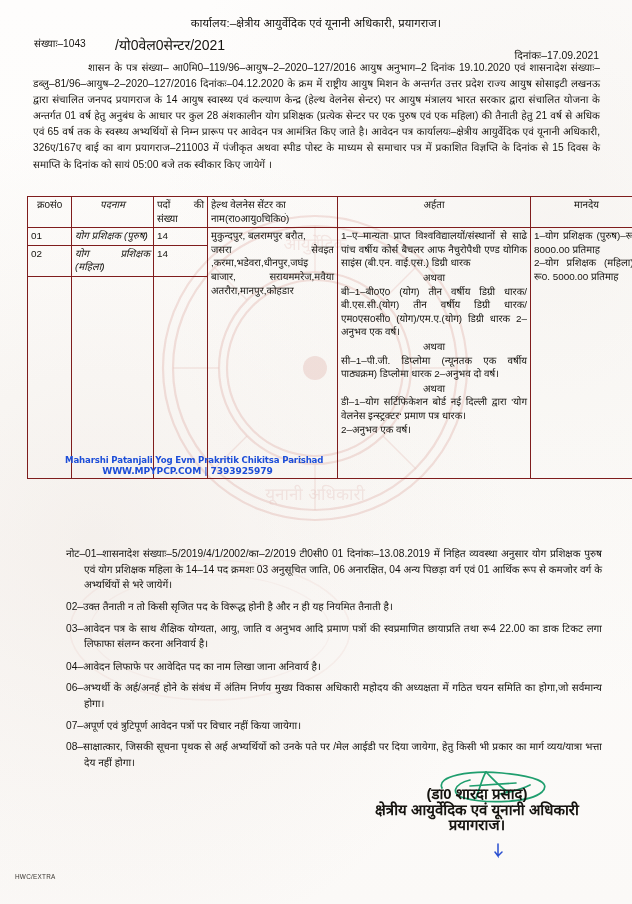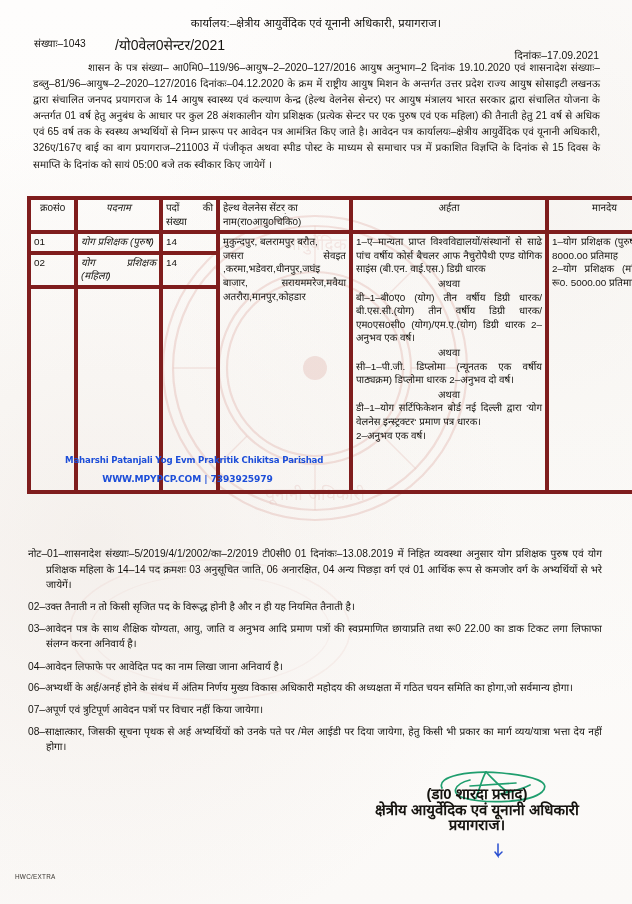--- a/index.html
+++ b/index.html
@@ -55,21 +55,21 @@
   }
 
   
   table.main{
     position:absolute;left:27px;top:196px;width:573px;
     border-collapse:collapse;
     table-layout:fixed;
     background:transparent;
   }
   table.main td,table.main th{
-    border:4px solid #7f1d1d;
+    border:1px solid #7f1d1d;
     vertical-align:top;
     padding:1px 3px 2px 3px;
     font-weight:normal;
     font-size:9.9px;
     line-height:13.6px;
     background:transparent;
   }
   td.c-sr{width:37px;}
   td.c-post{width:75px;font-style:italic;}
   td.c-cnt{width:47px;}
@@ -81,21 +81,21 @@
   .athava{text-align:center;display:block;margin:1px 0 0 0;}
 
   
   .notes{
     position:absolute;left:28px;right:30px;top:546px;
     font-size:10.2px;line-height:15.6px;
   }
   .note{
     margin-bottom:6.5px;
     text-align:justify;text-justify:inter-word;
-    padding-left:18px;text-indent:-18px;
+    padding-left:18px;text-indent:-18px;margin-left:38px;
   }
   .note.tight{margin-bottom:6px;}
 
   
   .sigblock{
     position:absolute;right:40px;top:786px;width:230px;
     text-align:center;font-size:15px;line-height:15.5px;font-weight:bold;
   }
   .sig-scribble{
     position:absolute;right:72px;top:768px;width:130px;height:38px;
@@ -112,21 +112,21 @@
   }
 
   
   .wmark{
     position:absolute;left:65px;top:455px;width:245px;
     text-align:center;pointer-events:none;
     font-family:"DejaVu Sans",sans-serif;
     color:#1d4ed8;
   }
   .wmark .l1{font-size:8.6px;font-weight:bold;letter-spacing:-.15px;white-space:nowrap;}
-  .wmark .l2{font-size:9.1px;font-weight:bold;letter-spacing:-.1px;margin-top:9px;}
+  .wmark .l2{font-size:9.1px;font-weight:bold;letter-spacing:-.1px;margin-top:1px;}
 
   .colon-dot{
     position:absolute;font-size:9px;color:#5b5650;
   }
 </style>
 </head>
 <body>
 
 <div id="paper"></div>
 
@@ -227,21 +227,21 @@
         <td class="c-sr" style="height:198px">&nbsp;</td>
         <td class="c-post">&nbsp;</td>
         <td class="c-cnt">&nbsp;</td>
       </tr>
     </tbody>
   </table>
 
   <div class="notes">
     <div class="note">नोट–01–शासनादेश संख्याः–5/2019/4/1/2002/का–2/2019 टी0सी0 01 दिनांकः–13.08.2019 में निहित व्यवस्था अनुसार योग प्रशिक्षक पुरुष एवं योग प्रशिक्षक महिला के 14–14 पद क्रमशः 03 अनुसूचित जाति, 06 अनारक्षित, 04 अन्य पिछड़ा वर्ग एवं   01 आर्थिक रूप से कमजोर वर्ग के अभ्यर्थियों से भरे जायेगें।</div>
     <div class="note tight">02–उक्त तैनाती न तो किसी सृजित पद के विरूद्ध होनी है और न ही यह नियमित तैनाती है।</div>
-    <div class="note">03–आवेदन पत्र के साथ शैक्षिक योग्यता, आयु, जाति व अनुभव आदि प्रमाण पत्रों की स्वप्रमाणित छायाप्रति तथा रू0 22.00 का डाक टिकट लगा लिफाफा संलग्न करना अनिवार्य है।</div>
+    <div class="note">03–आवेदन पत्र के साथ शैक्षिक योग्यता, आयु, जाति व अनुभव आदि प्रमाण पत्रों की स्वप्रमाणित छायाप्रति तथा रू4 22.00 का डाक टिकट लगा लिफाफा संलग्न करना अनिवार्य है।</div>
     <div class="note tight">04–आवेदन लिफाफे पर आवेदित पद का नाम लिखा जाना अनिवार्य है।</div>
     <div class="note">06–अभ्यर्थी के अर्ह/अनर्ह होने के संबंध में अंतिम निर्णय मुख्य विकास अधिकारी महोदय की अध्यक्षता में गठित चयन समिति का होगा,जो सर्वमान्य होगा।</div>
     <div class="note tight">07–अपूर्ण एवं त्रुटिपूर्ण आवेदन पत्रों पर विचार नहीं किया जायेगा।</div>
     <div class="note">08–साक्षात्कार, जिसकी सूचना पृथक से अर्ह अभ्यर्थियों को उनके पते पर /मेल आईडी पर दिया जायेगा, हेतु किसी भी प्रकार का मार्ग व्यय/यात्रा भत्ता देय नहीं होगा।</div>
   </div>
 
   <svg class="sig-scribble" viewBox="0 0 130 38">
     <g fill="none" stroke="#1f9e6e" stroke-width="1.7" stroke-linecap="round">
       <path d="M12 20 C6 8, 40 2, 72 5 C104 8, 122 14, 112 24 C100 35, 56 36, 34 30 C20 26, 24 16, 40 12"></path>
       <path d="M46 30 C50 20, 52 10, 56 4"></path>

